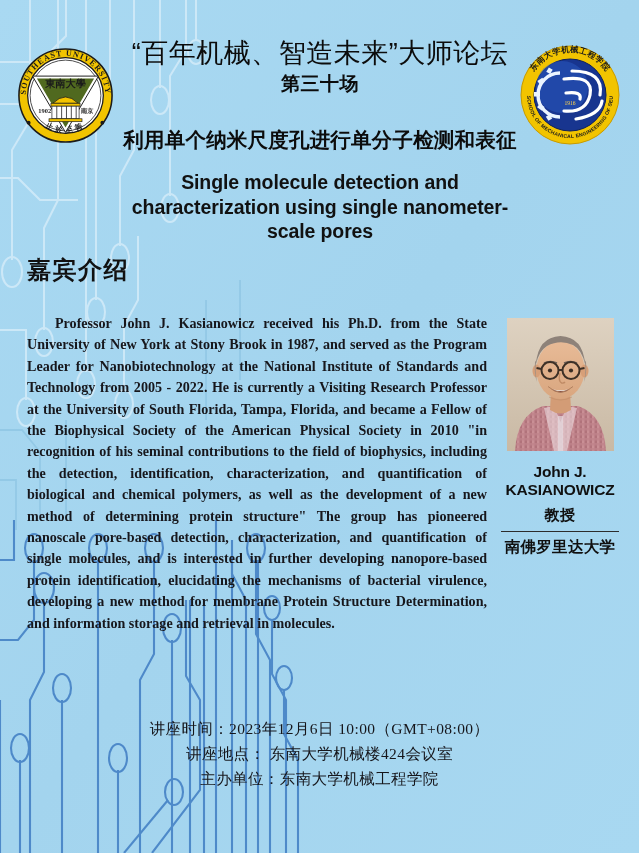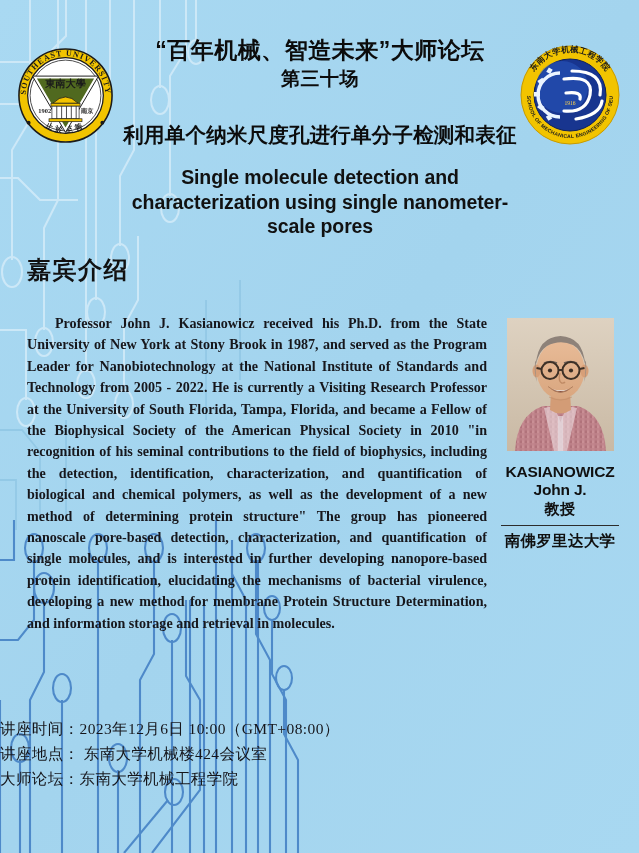--- a/index.html
+++ b/index.html
@@ -28,21 +28,21 @@
     position:absolute;left:17px;top:47px;width:97px;height:97px;
   }
   .logo-right{
     position:absolute;left:520px;top:45px;width:100px;height:100px;
   }
   .title-block{
     position:absolute;left:96px;top:36px;width:448px;
     text-align:center;
   }
   .t-main{
-    font-size:23px;font-weight:bold;color:#0c0c0c;
+    font-size:27px;font-weight:normal;color:#0c0c0c;
     line-height:1.30;letter-spacing:.5px;
     white-space:nowrap;
   }
   .t-main-2{
     font-size:19px;font-weight:bold;color:#0c0c0c;
     line-height:1.32;letter-spacing:.5px;
   }
   .t-cn-sub{
     margin-top:30px;
     font-size:20.5px;font-weight:bold;color:#0c0c0c;
@@ -80,36 +80,36 @@
     margin:0 auto;
     overflow:hidden;
     background:#cdbfae;
   }
   .sp-name{
     margin-top:12px;
     font-size:15.5px;font-weight:bold;color:#101010;
     line-height:1.17;letter-spacing:-.2px;
   }
   .sp-title{
-    margin-top:1px;
+    margin-top:7px;
     font-size:15px;font-weight:bold;color:#101010;
     letter-spacing:.5px;
   }
   .sp-rule{
     width:118px;height:0;margin:6px auto 5px auto;
     border-top:1.6px solid #2c2c2c;
   }
   .sp-org{
     font-size:15.5px;font-weight:bold;color:#101010;
     letter-spacing:.3px;
   }
   
   .footer{
     position:absolute;left:0;top:716px;width:639px;
-    text-align:left;
+    text-align:center;
     font-family:"Liberation Serif","DejaVu Serif",serif;
     color:#16161b;
   }
   .f-line{
     font-size:15.5px;line-height:25px;letter-spacing:.4px;
   }
 </style>
 </head>
 <body>
 
@@ -345,27 +345,27 @@
         <path d="M53 55 Q51 63 54.5 65 Q57 65.5 58 64" stroke="#bf8a64" stroke-width="1.4" fill="none"></path>
 
         <path d="M44 71 Q53.5 78 63 71 Q53.5 74.5 44 71 Z" fill="#7e4a45"></path>
         <path d="M45.5 71.5 Q53.5 74.5 61.5 71.5 Q53.5 73 45.5 71.5 Z" fill="#f3efe9"></path>
         <path d="M41 68.5 Q53.5 80 66 68.5" stroke="#b07f5d" stroke-width="1" fill="none"></path>
 
         <path d="M42 79 Q53.5 85 65 79" stroke="#c08e68" stroke-width="1" fill="none" opacity="0.6"></path>
       </svg>
     </div>
     <div class="sp-name">
+      <div>John J.</div>
       <div>KASIANOWICZ</div>
-      <div>John J.</div>
     </div>
     <div class="sp-title">教授</div>
     <div class="sp-rule"></div>
     <div class="sp-org">南佛罗里达大学</div>
   </div>
 
   <div class="footer">
     <div class="f-line">讲座时间：2023年12月6日 10:00（GMT+08:00）</div>
     <div class="f-line">讲座地点： 东南大学机械楼424会议室</div>
-    <div class="f-line">大师论坛：东南大学机械工程学院</div>
+    <div class="f-line">主办单位：东南大学机械工程学院</div>
   </div>
 
 </div>
 
 </body></html>

